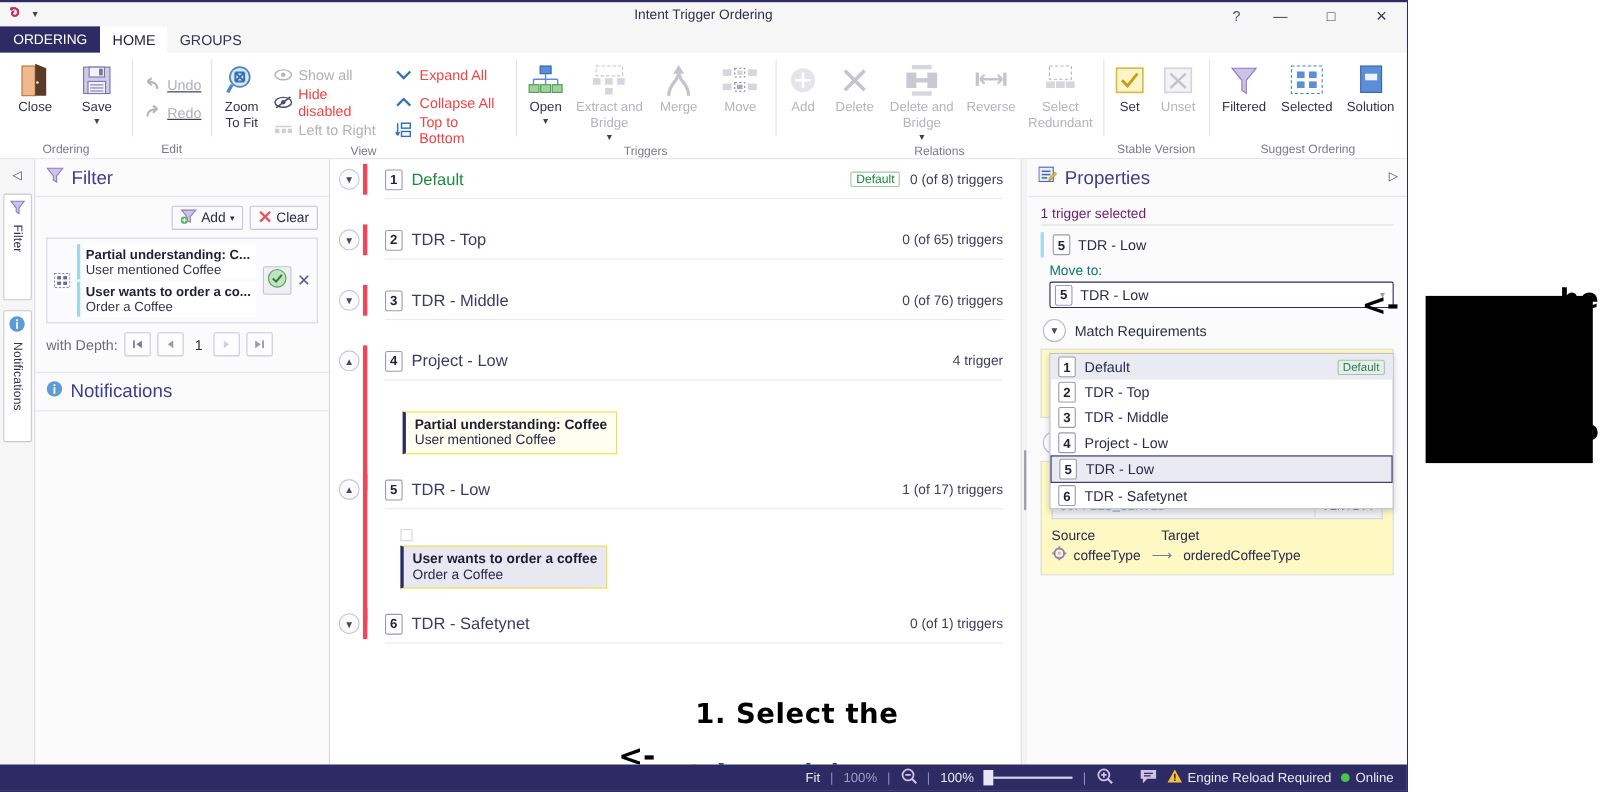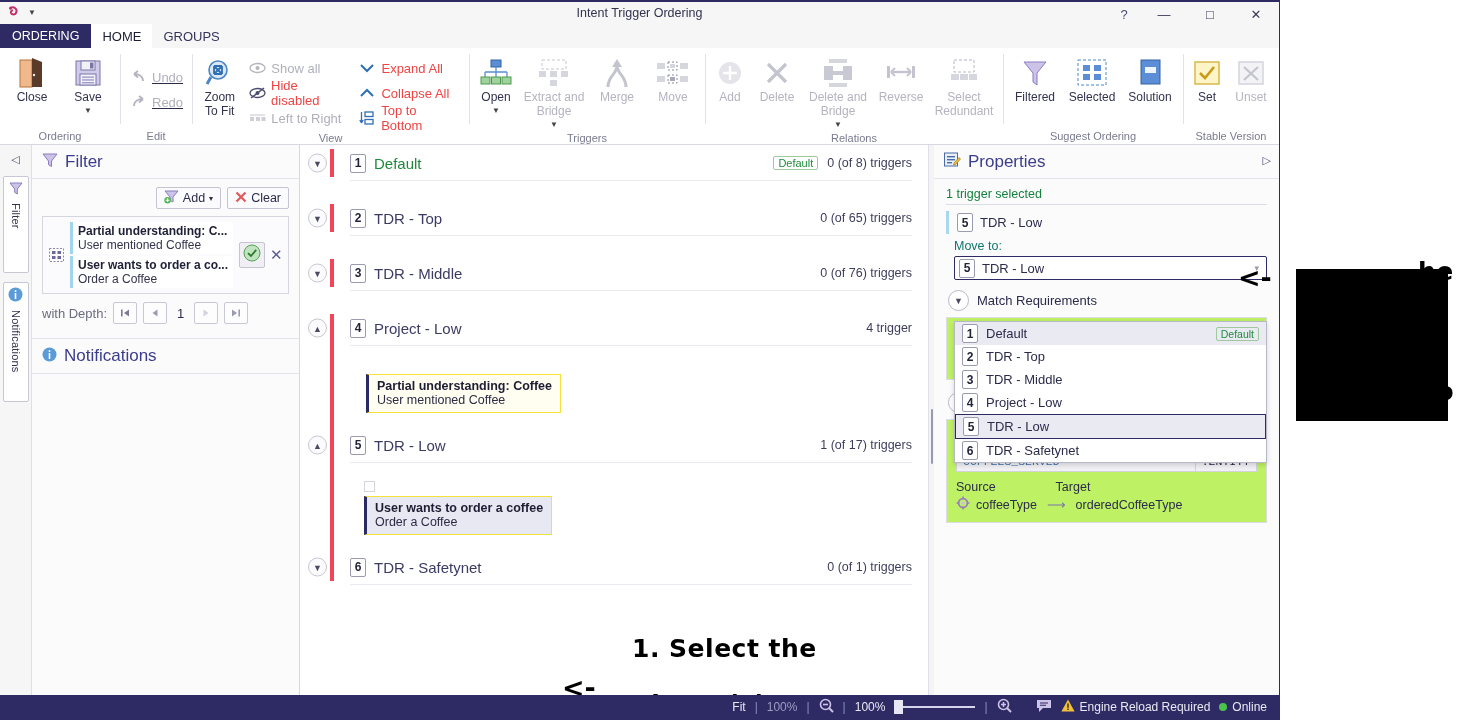--- a/index.html
+++ b/index.html
@@ -146,21 +146,21 @@
   .trigbox.sel { background:#e8e8f2; }
   .trig-t { font-size:12.5px; font-weight:bold; color:#1d1d33; }
   .trig-s { font-size:12.5px; color:#2b2b44; }
   .checkbox-ghost { width:11px; height:11px; border:1px solid #d4d4dc; background:#fff; }
 
   
   .splitter { width:6px; background:#f4f4f7; border-left:1px solid #e0e0e8; position:relative; }
   .splitter::after { content:""; position:absolute; left:2px; top:48%; width:2px; height:55px; background:#9a9aae; border-radius:1px; }
   .propspanel { width:345px; background:#fbfbfc; position:relative; display:flex; flex-direction:column; }
   .prop-body { padding:8px 12px; position:relative; }
-  .psub { font-size:12.5px; color:#15803d; margin-bottom:3px; }
+  .psub { font-size:12.5px; color:#701a75; margin-bottom:3px; }
   .psep { height:1px; background:#dcdce6; margin-bottom:6px; }
   .sel-strip { border-left:3px solid #a9d8ee; padding:2px 0 2px 8px; }
   .srow { display:flex; align-items:center; gap:7px; }
   .mlabel { font-size:12.5px; color:#0f766e; margin:5px 0 3px 8px; }
   .combo {
     margin-left:8px; border:1.5px solid #2e2a63; background:#fff; height:24px; border-radius:2px;
     display:flex; align-items:center; padding:0 4px; gap:7px; position:relative;
   }
   .combo .arrow { margin-left:auto; font-size:9px; color:#9a9ab0; padding-right:3px; }
   .ddlist {
@@ -169,21 +169,21 @@
   }
   .dditem { height:23px; display:flex; align-items:center; gap:8px; padding:0 7px; font-size:13px; color:#2b2b4b; }
   .dditem.hover { background:#eaeaf2; }
   .dditem.cur { background:#eaeaf2; border:1.5px solid #2e2a63; height:25px; }
   .dd-badge { margin-left:auto; border:1px solid #9fc89f; color:#1f8a3b; font-size:10.5px; padding:0 4px; border-radius:2px; }
 
   .section-head { display:flex; align-items:center; gap:8px; margin:8px 0 6px 2px; }
   .circ { width:21px; height:21px; border-radius:50%; border:1px solid #b8b8c8; background:#fff;
           display:flex; align-items:center; justify-content:center; font-size:9px; color:#4a4a60; }
   .section-head .sh-lbl { font-size:13px; color:#2b2b4b; }
-  .card { border:1px solid #dcdce4; background:#bef264; padding:7px 9px 9px; margin-bottom:12px; }
+  .card { border:1px solid #dcdce4; background:#fef9c3; padding:7px 9px 9px; margin-bottom:12px; }
   .card-title { display:flex; align-items:center; gap:7px; font-size:13.5px; color:#4a4a7a; margin-bottom:5px; }
   .ro-field { border:1px solid #d2d2dc; background:#f1f1f5; height:21px; display:flex; align-items:center;
               padding:0 6px; font-family:"Liberation Mono", monospace; font-size:11.5px; color:#232340; }
   .ent-row { display:flex; }
   .ent-row .ro-field:first-child { flex:1; color:#3c6ea8; }
   .ent-row .ro-field:last-child { border-left:none; }
   .st-head { display:flex; gap:60px; font-size:12.5px; color:#2b2b4b; margin:8px 0 2px; }
   .st-row { display:flex; align-items:center; gap:6px; font-size:12.5px; color:#2b2b4b; }
   .st-row .arrowg { color:#7878a8; font-size:13px; margin:0 4px; }
   .prop-expand { position:absolute; right:8px; top:9px; font-size:11px; color:#45456a; }
@@ -494,20 +494,44 @@
             </span>
             <span class="lbl" style="white-space:pre">Select
 Redundant</span>
           </div>
         </div>
         <div class="glabel">Relations</div>
       </div>
 
       <div class="rgroup">
         <div class="items">
+          <div class="bigbtn" style="width:40px">
+            <span class="ic">
+              <svg width="28" height="30" viewBox="0 0 28 30">
+                <rect x="2" y="3" width="24" height="22" fill="#fdf4c8" stroke="#d9b94a" stroke-width="1.5"></rect>
+                <path d="M7 14 L12 19 L21 8" fill="none" stroke="#c89c18" stroke-width="2.6"></path>
+              </svg>
+            </span>
+            <span class="lbl">Set</span>
+          </div>
+          <div class="bigbtn disabled" style="width:48px">
+            <span class="ic">
+              <svg width="28" height="30" viewBox="0 0 28 30">
+                <rect x="2" y="3" width="24" height="22" fill="#f3f3f6" stroke="#d4d4de" stroke-width="1.5"></rect>
+                <path d="M7 8 L21 21 M21 8 L7 21" stroke="#c4c4ce" stroke-width="2.2"></path>
+              </svg>
+            </span>
+            <span class="lbl">Unset</span>
+          </div>
+        </div>
+        <div class="glabel">Stable Version</div>
+      </div>
+
+      <div class="rgroup">
+        <div class="items">
           <div class="bigbtn">
             <span class="ic">
               <svg width="30" height="32" viewBox="0 0 30 32">
                 <path d="M4 5 L26 5 L17 16 L17 28 L13 25 L13 16 Z" fill="#cdc3e8" stroke="#8a7cc0"></path>
               </svg>
             </span>
             <span class="lbl">Filtered</span>
           </div>
           <div class="bigbtn" style="width:58px">
             <span class="ic">
@@ -525,44 +549,20 @@
             <span class="ic">
               <svg width="30" height="32" viewBox="0 0 30 32">
                 <rect x="6" y="3" width="19" height="24" fill="#5b8ed6" stroke="#34639f"></rect>
                 <rect x="10" y="10" width="11" height="6" fill="#eef4fb"></rect>
               </svg>
             </span>
             <span class="lbl">Solution</span>
           </div>
         </div>
         <div class="glabel">Suggest Ordering</div>
-      </div>
-
-      <div class="rgroup">
-        <div class="items">
-          <div class="bigbtn" style="width:40px">
-            <span class="ic">
-              <svg width="28" height="30" viewBox="0 0 28 30">
-                <rect x="2" y="3" width="24" height="22" fill="#fdf4c8" stroke="#d9b94a" stroke-width="1.5"></rect>
-                <path d="M7 14 L12 19 L21 8" fill="none" stroke="#c89c18" stroke-width="2.6"></path>
-              </svg>
-            </span>
-            <span class="lbl">Set</span>
-          </div>
-          <div class="bigbtn disabled" style="width:48px">
-            <span class="ic">
-              <svg width="28" height="30" viewBox="0 0 28 30">
-                <rect x="2" y="3" width="24" height="22" fill="#f3f3f6" stroke="#d4d4de" stroke-width="1.5"></rect>
-                <path d="M7 8 L21 21 M21 8 L7 21" stroke="#c4c4ce" stroke-width="2.2"></path>
-              </svg>
-            </span>
-            <span class="lbl">Unset</span>
-          </div>
-        </div>
-        <div class="glabel">Stable Version</div>
       </div>
 
     </div>
 
     <div class="body">
 
       <div class="rail">
         <div class="collapse">◁</div>
         <div class="vtab" style="height:97px">
           <span>

